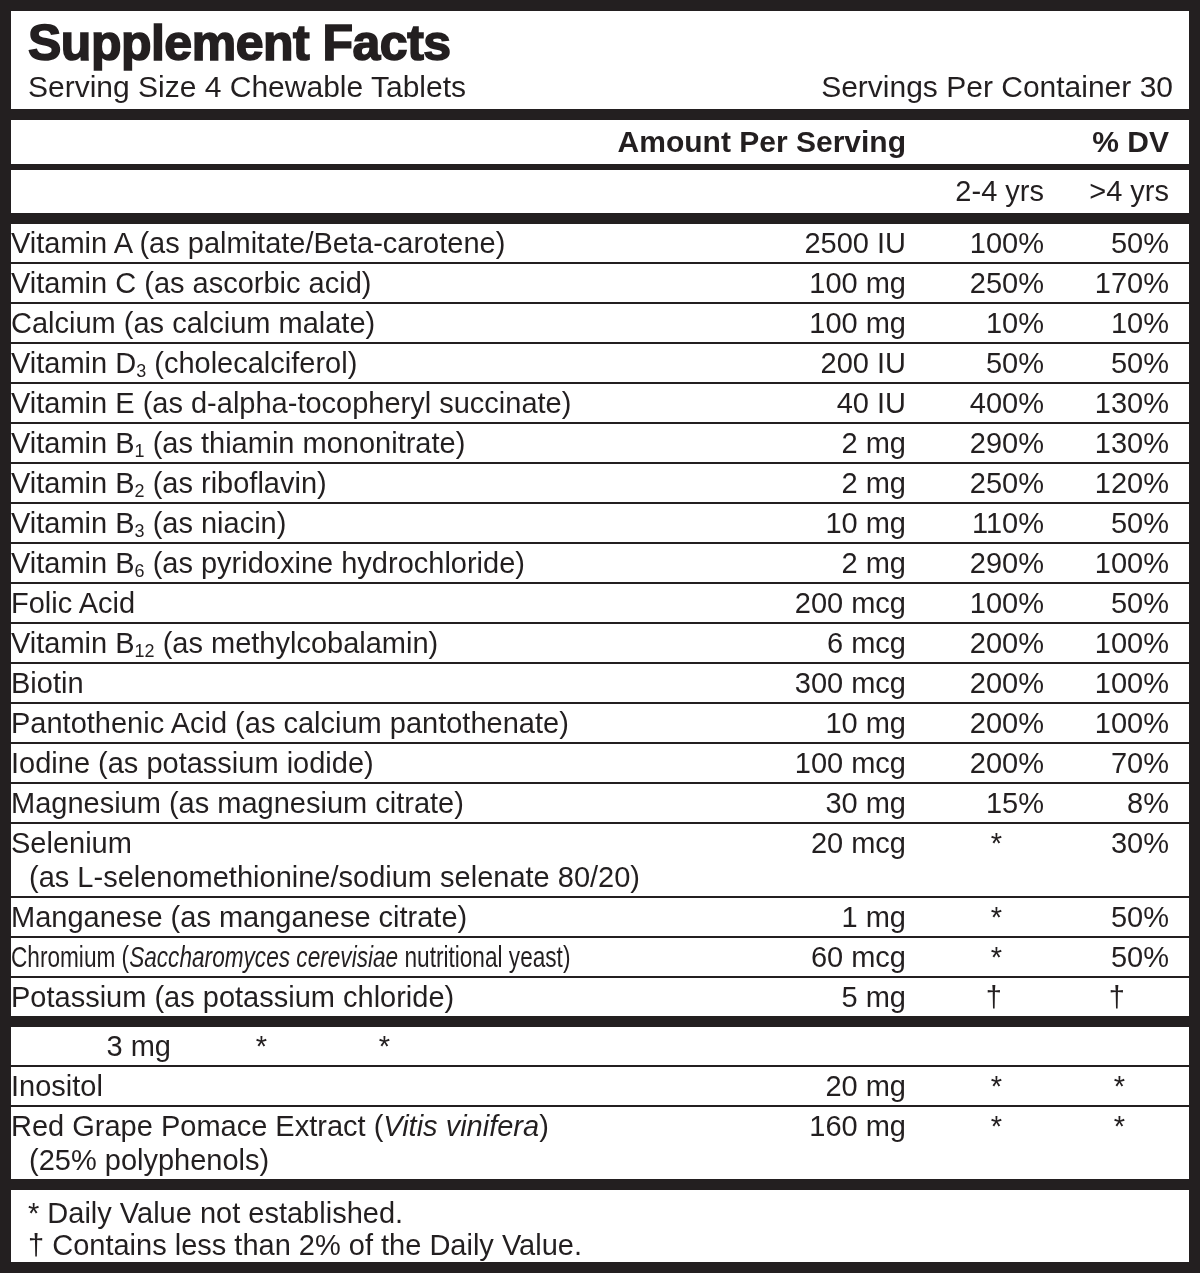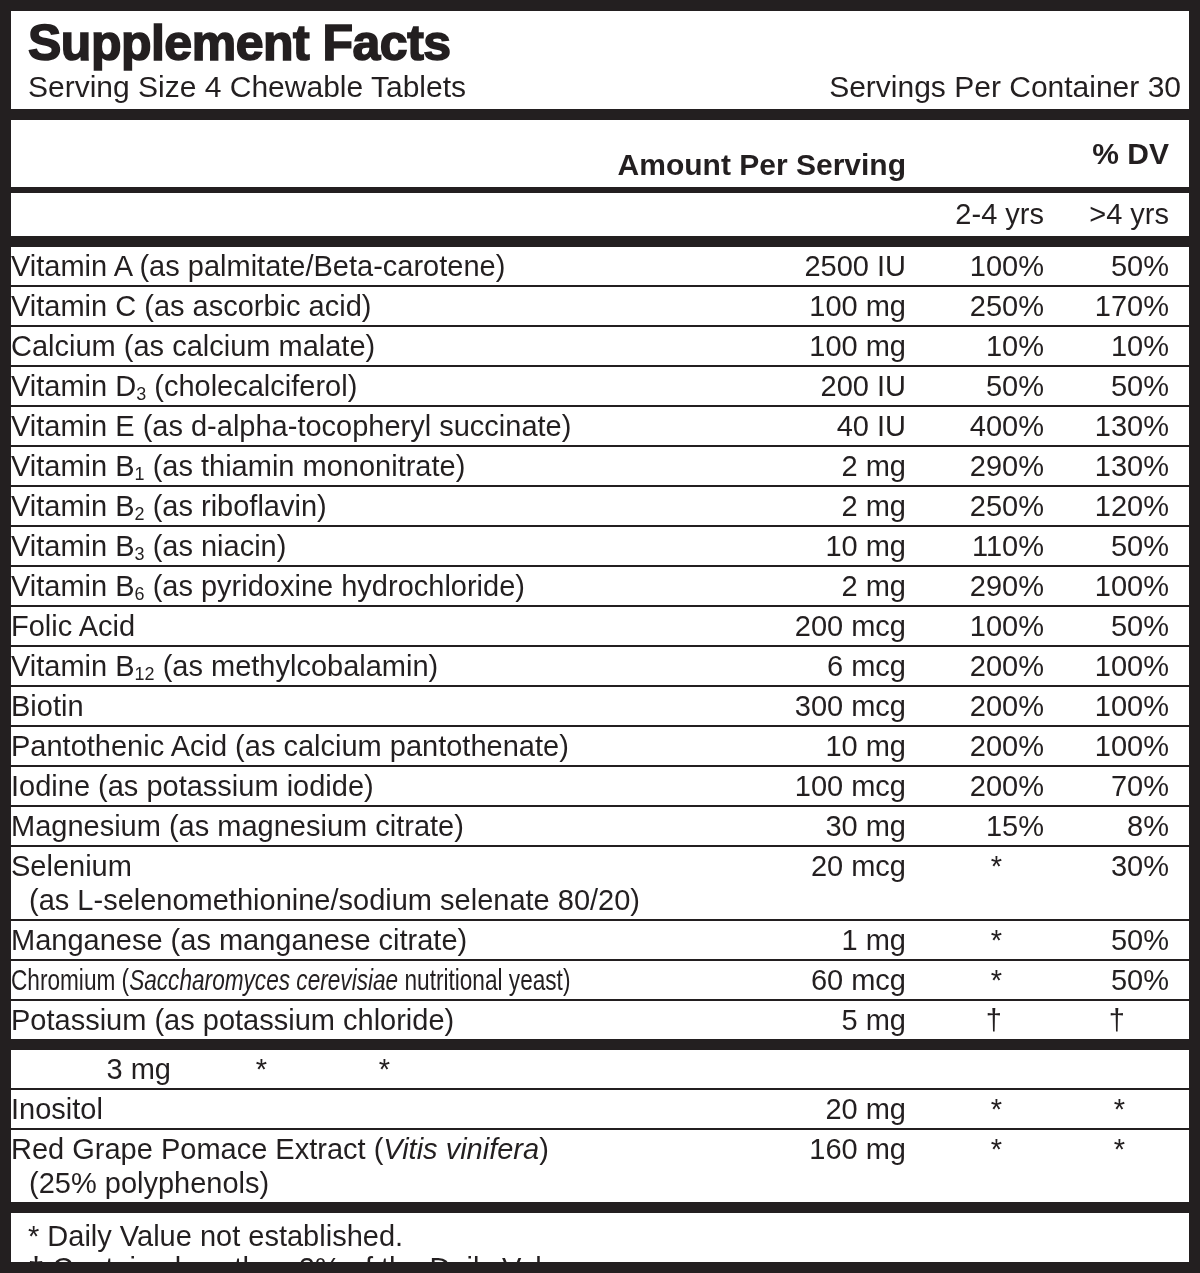--- a/index.html
+++ b/index.html
@@ -13,21 +13,21 @@
     color: var(--ink);
   }
   .label {
     width: 1200px;
     height: 1273px;
     background: var(--paper);
     border: 11px solid var(--ink);
     overflow: hidden;
     position: relative;
   }
-  .pad { padding-left: 17px; padding-right: 8px; }
+  .pad { padding-left: 17px; padding-right: 16px; }
 
   
   .title {
     font-size: 50px;
     font-weight: bold;
     letter-spacing: -0.5px;
     -webkit-text-stroke: 1.6px var(--ink);
     line-height: 1.0;
     padding-top: 7px;
     transform-origin: left top;
@@ -62,21 +62,21 @@
   .c-dv2.sym { padding-right: 44px; }
 
   .hdr-row {
     display: flex;
     align-items: center;
     font-size: 30px;
     font-weight: bold;
     padding: 5px 20px 5px 17px;
     line-height: 34px;
   }
-  .hdr-main { flex: 1; text-align: right; margin-top: 23px; }
+  .hdr-main { flex: 1; text-align: right; }
   .hdr-dv { width: 263px; text-align: right; }
 
   .subhdr-row {
     display: flex;
     font-size: 29px;
     padding: 4px 20px 5px 17px;
     line-height: 34px;
     margin-left: 24px;
   }
   .subhdr-spacer { flex: 1; }

